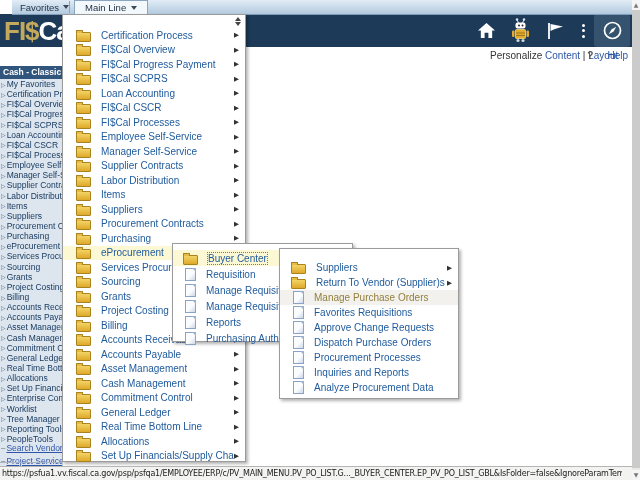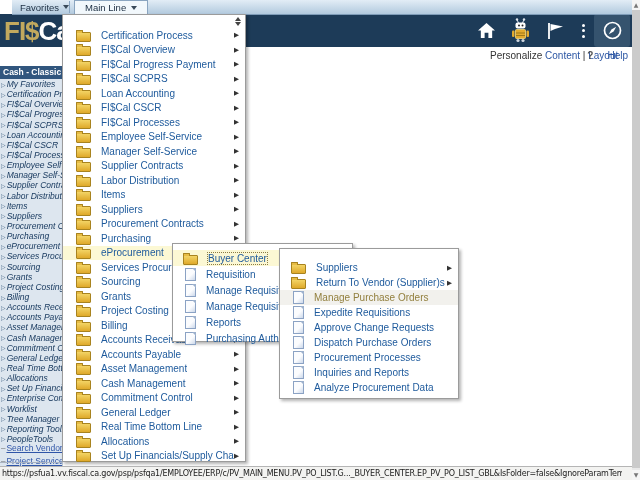--- a/index.html
+++ b/index.html
@@ -33,21 +33,21 @@
   .pers-group{position:absolute;left:490px;top:3px;font-size:10px;color:#333;}
   .pers-group .link{color:#2c56a4;cursor:pointer;}
   .help-group{position:absolute;right:12px;top:3px;font-size:10px;display:flex;gap:14px;align-items:center;}
   .help-q{color:#555;font-weight:bold;cursor:pointer;}
   .help-link{color:#2c56a4;cursor:pointer;}
 
   
   .sidebar{position:absolute;left:0;top:66px;width:62px;height:400px;background:#dde6ef;border-right:1px solid #b8c4d2;z-index:2;}
   .side-hdr{height:13px;background:#31567e;color:#fff;font-size:8.5px;font-weight:bold;line-height:13px;padding-left:3px;
     white-space:nowrap;overflow:hidden;}
-  .side-list{position:absolute;left:0;top:13px;width:62px;font-style:italic;}
+  .side-list{position:absolute;left:0;top:13px;width:62px;}
   .side-row{display:flex;align-items:center;height:10.15px;padding-left:1px;white-space:nowrap;overflow:hidden;cursor:pointer;}
   .tri{flex:0 0 auto;font-family:"DejaVu Sans",sans-serif;font-size:6px;color:#4a6a8a;margin-right:1px;}
   .tri::before{content:"▷";}
   .side-label{font-size:8.5px;color:#14365c;white-space:nowrap;}
   .side-links{position:absolute;left:0;top:375px;width:62px;}
   .side-link-row{display:flex;align-items:center;height:13px;padding-left:1px;white-space:nowrap;overflow:hidden;cursor:pointer;}
   .dash{font-size:8px;color:#666;margin-right:1px;}
   .dash::before{content:"–";}
   .side-link{font-size:8.5px;color:#2f55a8;text-decoration:underline;white-space:nowrap;}
   .side-bottom-line{position:absolute;left:0;top:396px;width:62px;height:1px;background:#aab4c2;}
@@ -534,21 +534,21 @@
           <span class="ic-folder"></span>
           <span class="mlabel">Return To Vendor (Supplier)s</span>
           <span class="marrow"></span>
         </div>
         <div class="mrow hov">
           <span class="ic-page"></span>
           <span class="mlabel">Manage Purchase Orders</span>
         </div>
         <div class="mrow">
           <span class="ic-page"></span>
-          <span class="mlabel">Expedite Requisitions</span>
+          <span class="mlabel">Favorites Requisitions</span>
         </div>
         <div class="mrow">
           <span class="ic-page"></span>
           <span class="mlabel">Approve Change Requests</span>
         </div>
         <div class="mrow">
           <span class="ic-page"></span>
           <span class="mlabel">Dispatch Purchase Orders</span>
         </div>
         <div class="mrow">

